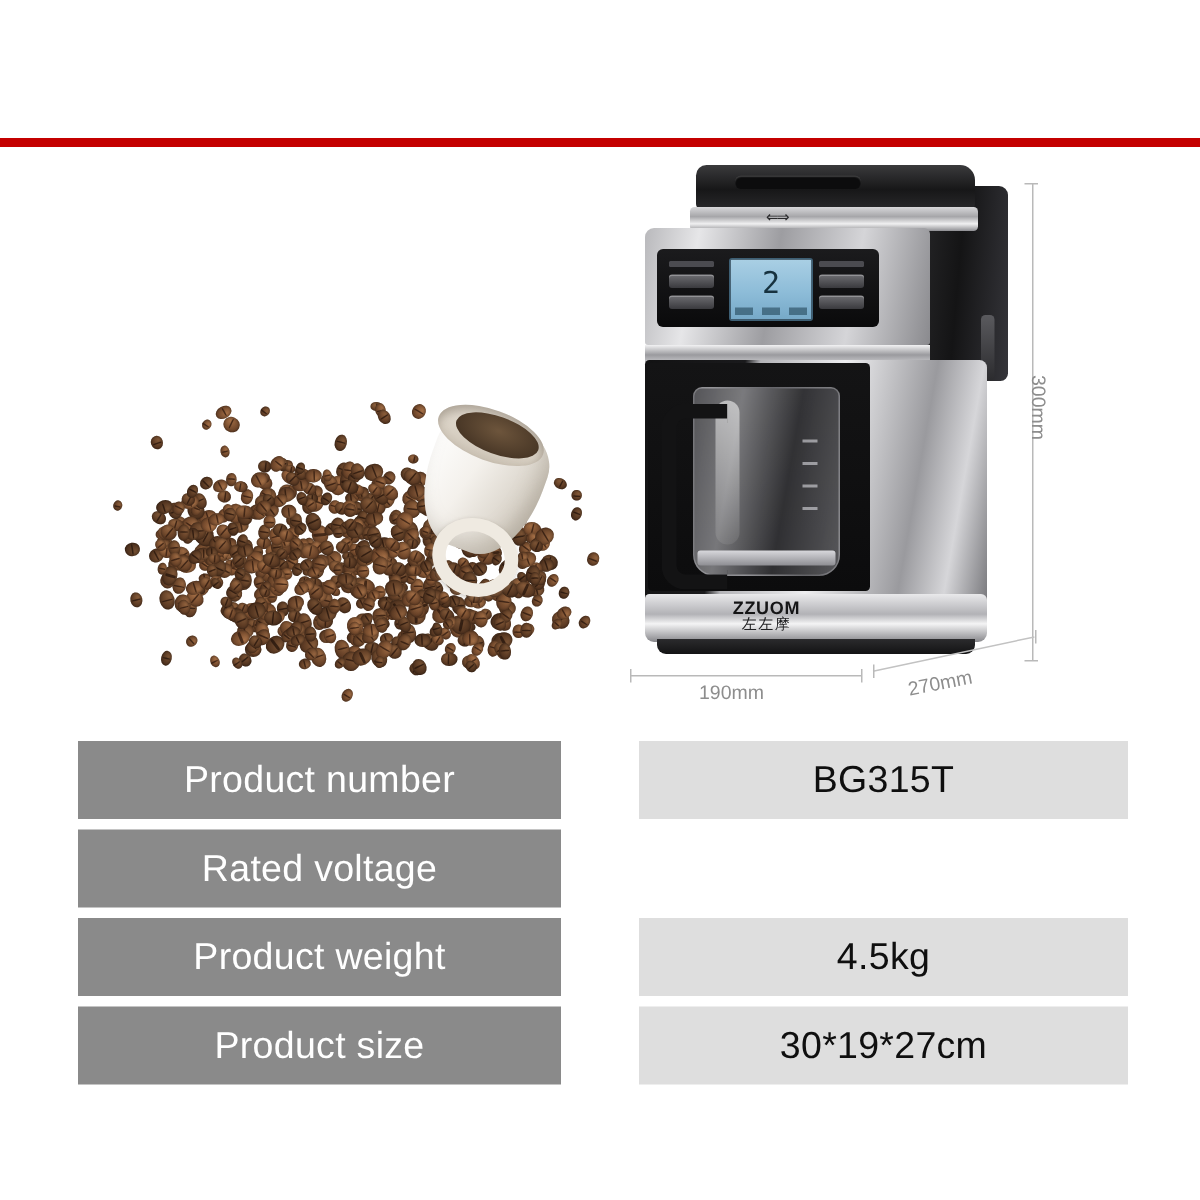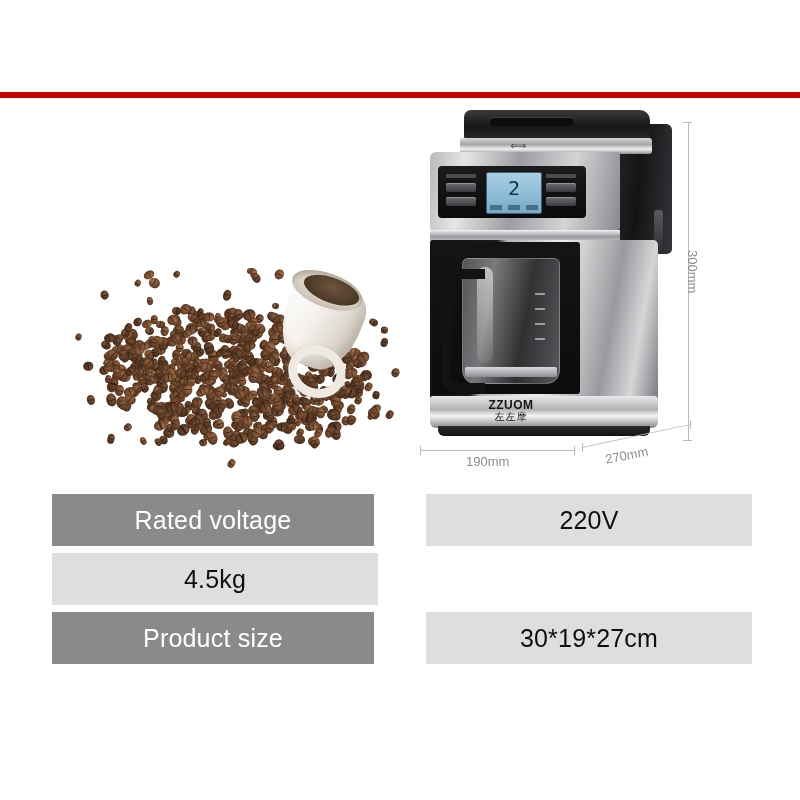--- a/index.html
+++ b/index.html
@@ -1245,32 +1245,40 @@
     <div class="dim-label" style="left:466px; top:354px;">190mm</div>
 
     <div class="dim-slant" style="left:582px; top:347px; width:110px; transform: rotate(-12deg);"></div>
     <div class="dim-tick" style="left:582px; top:343px;"></div>
     <div class="dim-tick" style="left:690px; top:320px;"></div>
     <div class="dim-label slanted" style="left:604px; top:352px;">270mm</div>
   </div>
 
   <div class="spec-table">
 
+    <div class="spec-row">
+      <div class="spec-key">
+        <span>Product number</span>
+      </div>
+      <div class="spec-val">
+        <span>BG315T</span>
+      </div>
+    </div>
 
     <div class="spec-row">
       <div class="spec-key">
         <span>Rated voltage</span>
       </div>
-      <div class="spec-val">
-        <span>220V</span>
-      </div>
     </div>
 
 
     <div class="spec-row">
+      <div class="spec-key">
+        <span>Product weight</span>
+      </div>
       <div class="spec-val">
         <span>4.5kg</span>
       </div>
     </div>
 
     <div class="spec-row">
       <div class="spec-key">
         <span>Product size</span>
       </div>
       <div class="spec-val">

